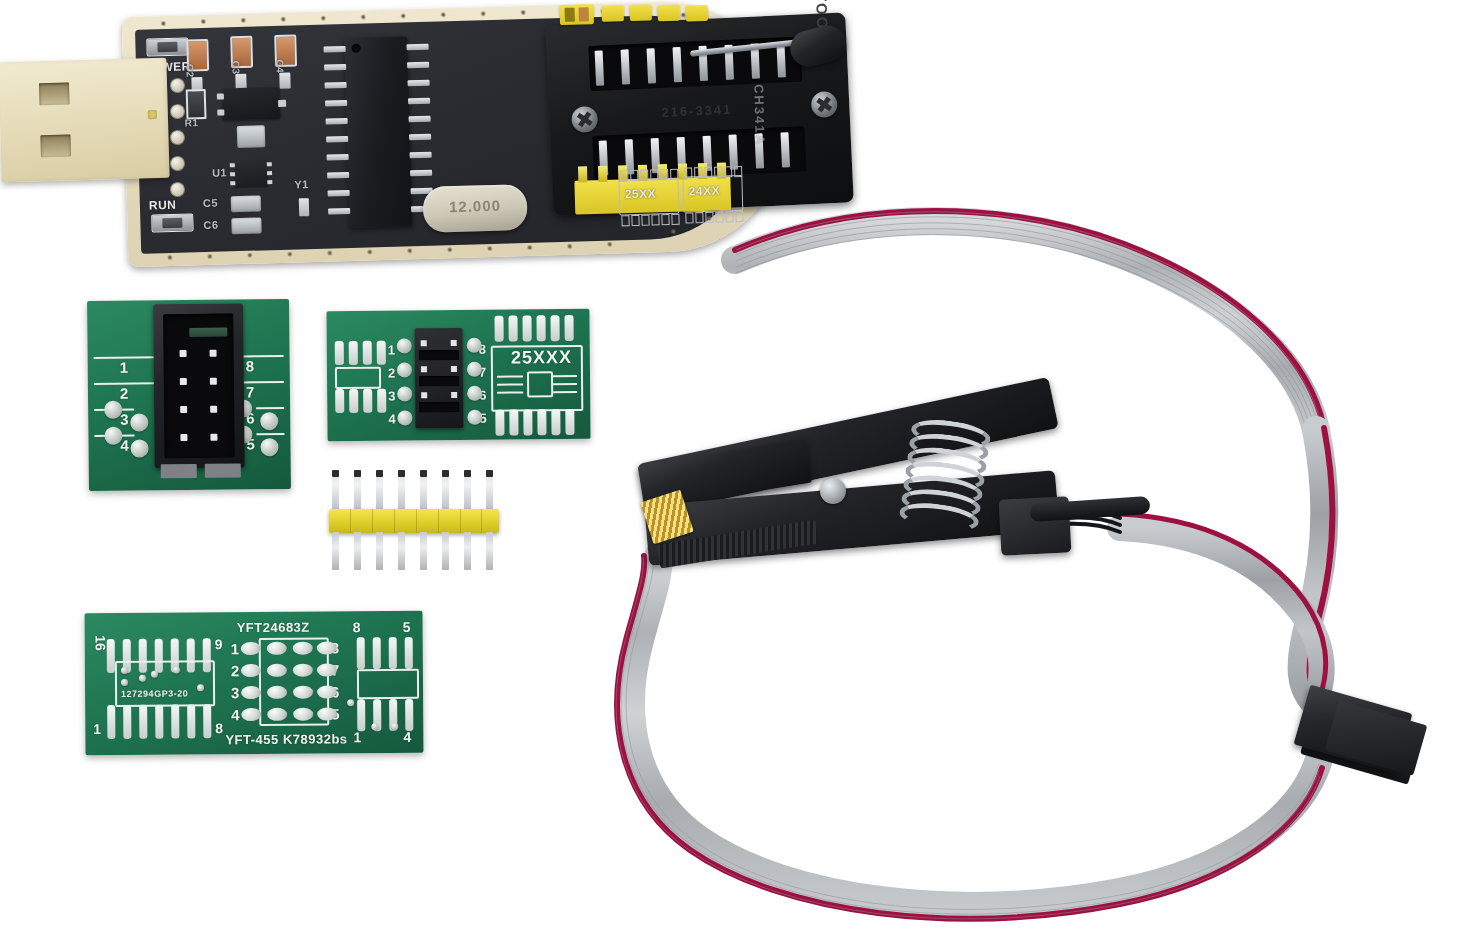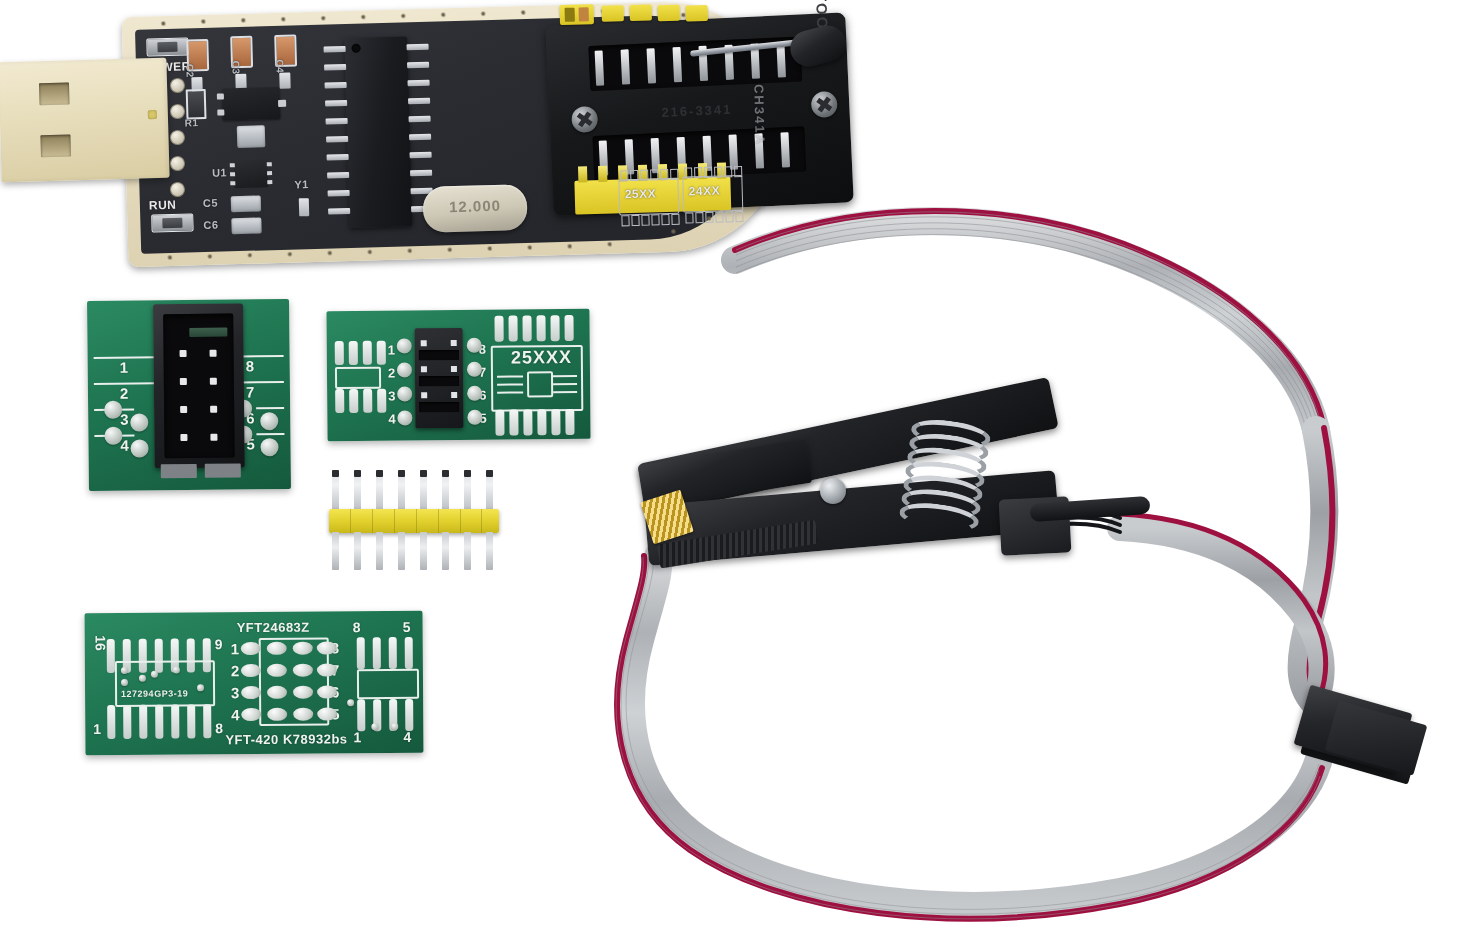--- a/index.html
+++ b/index.html
@@ -659,30 +659,30 @@
     <div class="gfinger" style="left:86px;top:92px;width:8px;height:34px"></div>
     <div class="gfinger" style="left:102px;top:92px;width:8px;height:34px"></div>
     <div class="gfinger" style="left:118px;top:92px;width:8px;height:34px"></div>
 
     <div class="gsilk" style="left:8px;top:22px;font-size:14px;transform:rotate(90deg)">16</div>
     <div class="gsilk" style="left:130px;top:24px;font-size:14px">9</div>
     <div class="gsilk" style="left:8px;top:108px;font-size:14px">1</div>
     <div class="gsilk" style="left:130px;top:108px;font-size:14px">8</div>
 
     <div class="gbox" style="left:30px;top:48px;width:96px;height:42px"></div>
-    <div class="gsilk" style="left:36px;top:76px;font-size:9px;letter-spacing:.5px">127294GP3-19</div>
+    <div class="gsilk" style="left:36px;top:76px;font-size:9px;letter-spacing:.5px">127294GP3-20</div>
     <div class="gpad" style="left:36px;top:54px;width:7px;height:7px"></div>
     <div class="gpad" style="left:36px;top:66px;width:7px;height:7px"></div>
     <div class="gpad" style="left:54px;top:62px;width:7px;height:7px"></div>
     <div class="gpad" style="left:66px;top:58px;width:7px;height:7px"></div>
     <div class="gpad" style="left:88px;top:54px;width:7px;height:7px"></div>
     <div class="gpad" style="left:112px;top:72px;width:7px;height:7px"></div>
 
     <div class="gsilk" style="left:152px;top:8px;font-size:13px;letter-spacing:.5px">YFT24683Z</div>
-    <div class="gsilk" style="left:140px;top:120px;font-size:13px;letter-spacing:.5px">YFT-420  K78932bs</div>
+    <div class="gsilk" style="left:140px;top:120px;font-size:13px;letter-spacing:.5px">YFT-455  K78932bs</div>
     <div class="gbox" style="left:174px;top:26px;width:66px;height:84px"></div>
 
     <div class="gsilk" style="left:146px;top:28px;font-size:15px">1</div>
     <div class="gsilk" style="left:146px;top:50px;font-size:15px">2</div>
     <div class="gsilk" style="left:146px;top:72px;font-size:15px">3</div>
     <div class="gsilk" style="left:146px;top:94px;font-size:15px">4</div>
 
     <div class="gsilk" style="left:246px;top:28px;font-size:15px">8</div>
     <div class="gsilk" style="left:246px;top:50px;font-size:15px">7</div>
     <div class="gsilk" style="left:246px;top:72px;font-size:15px">6</div>

